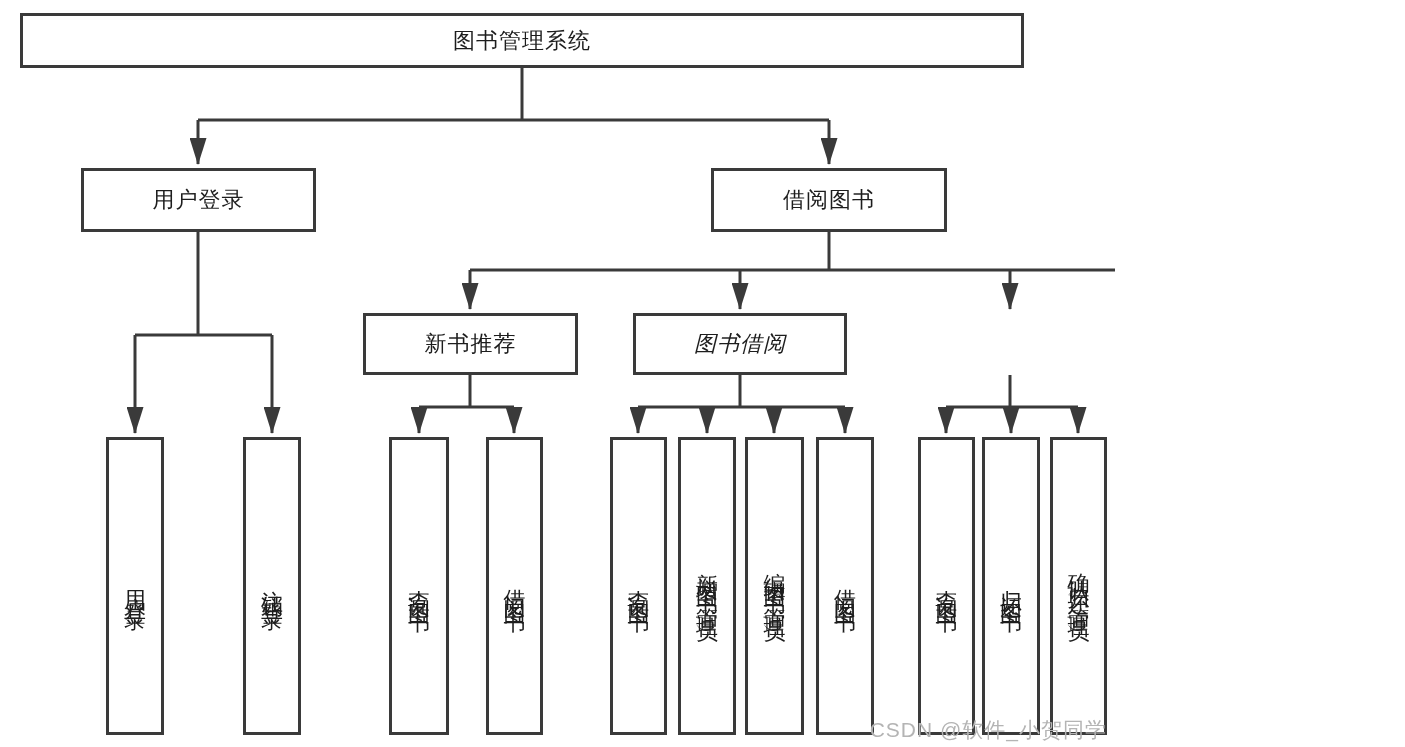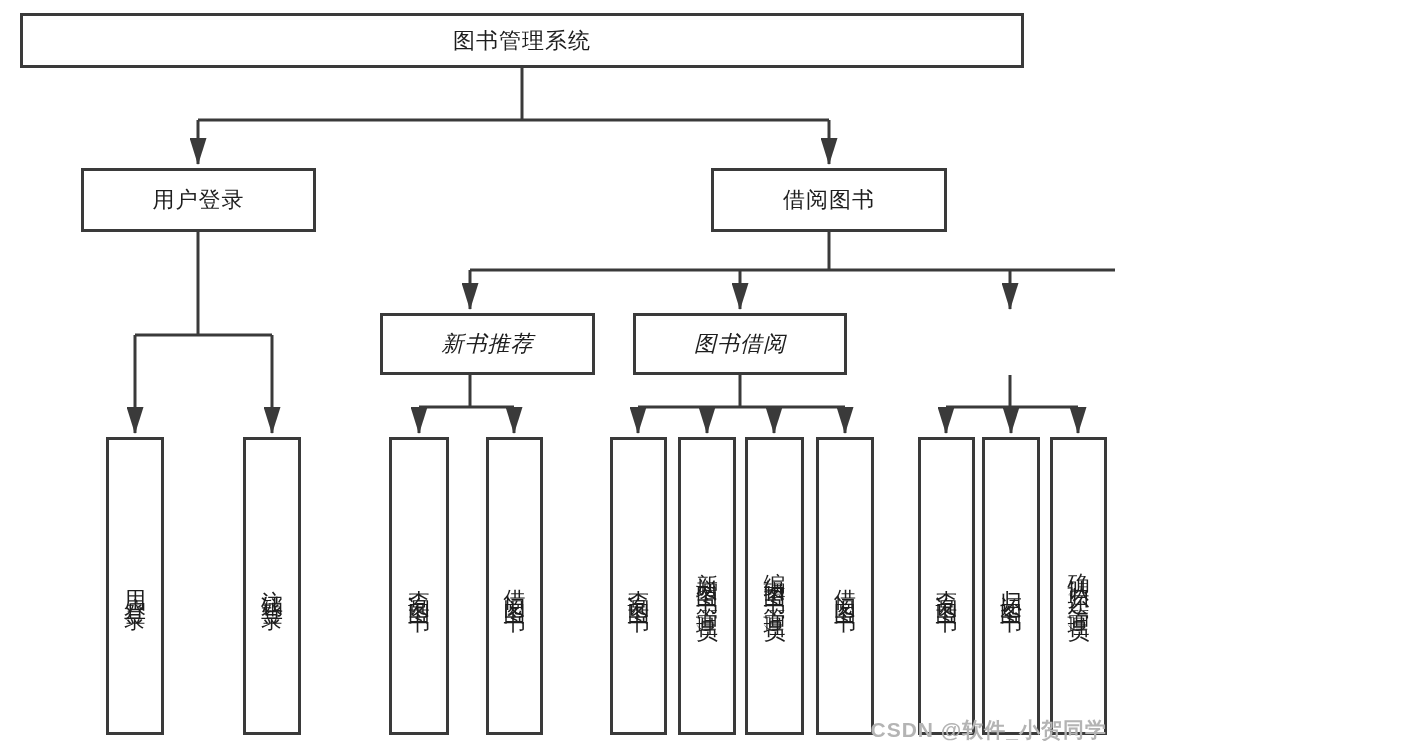--- a/index.html
+++ b/index.html
@@ -40,21 +40,20 @@
     letter-spacing: 7px;
   }
   .watermark {
     position: absolute;
     right: 8px;
     bottom: 3px;
     font-size: 21px;
     color: #b4b4b4;
     letter-spacing: 1px;
     white-space: nowrap;
-    font-weight: bold;
   }
 </style>
 </head>
 <body>
 
 <div class="stage">
 
   <svg class="connectors" viewBox="0 0 1405 747" xmlns="http://www.w3.org/2000/svg" aria-hidden="true">
     <defs>
       <marker id="arrow" markerWidth="27" markerHeight="17" refX="26" refY="8.5" orient="auto" markerUnits="userSpaceOnUse">
@@ -107,21 +106,21 @@
     <span>图书管理系统</span>
   </div>
 
   <div class="box h" style="left:81px; top:168px; width:235px; height:64px;">
     <span>用户登录</span>
   </div>
   <div class="box h" style="left:711px; top:168px; width:236px; height:64px;">
     <span>借阅图书</span>
   </div>
 
-  <div class="box h" style="left:380px; top:313px; width:215px; height:62px;font-style:italic;">
+  <div class="box h" style="left:363px; top:313px; width:215px; height:62px;">
     <span>新书推荐</span>
   </div>
   <div class="box h" style="left:633px; top:313px; width:214px; height:62px;font-style:italic;">
     <span>图书借阅</span>
   </div>
 
   <div class="box v" style="left:106px; top:437px; width:58px; height:298px;">
     <span>用户登录</span>
   </div>
   <div class="box v" style="left:243px; top:437px; width:58px; height:298px;">

